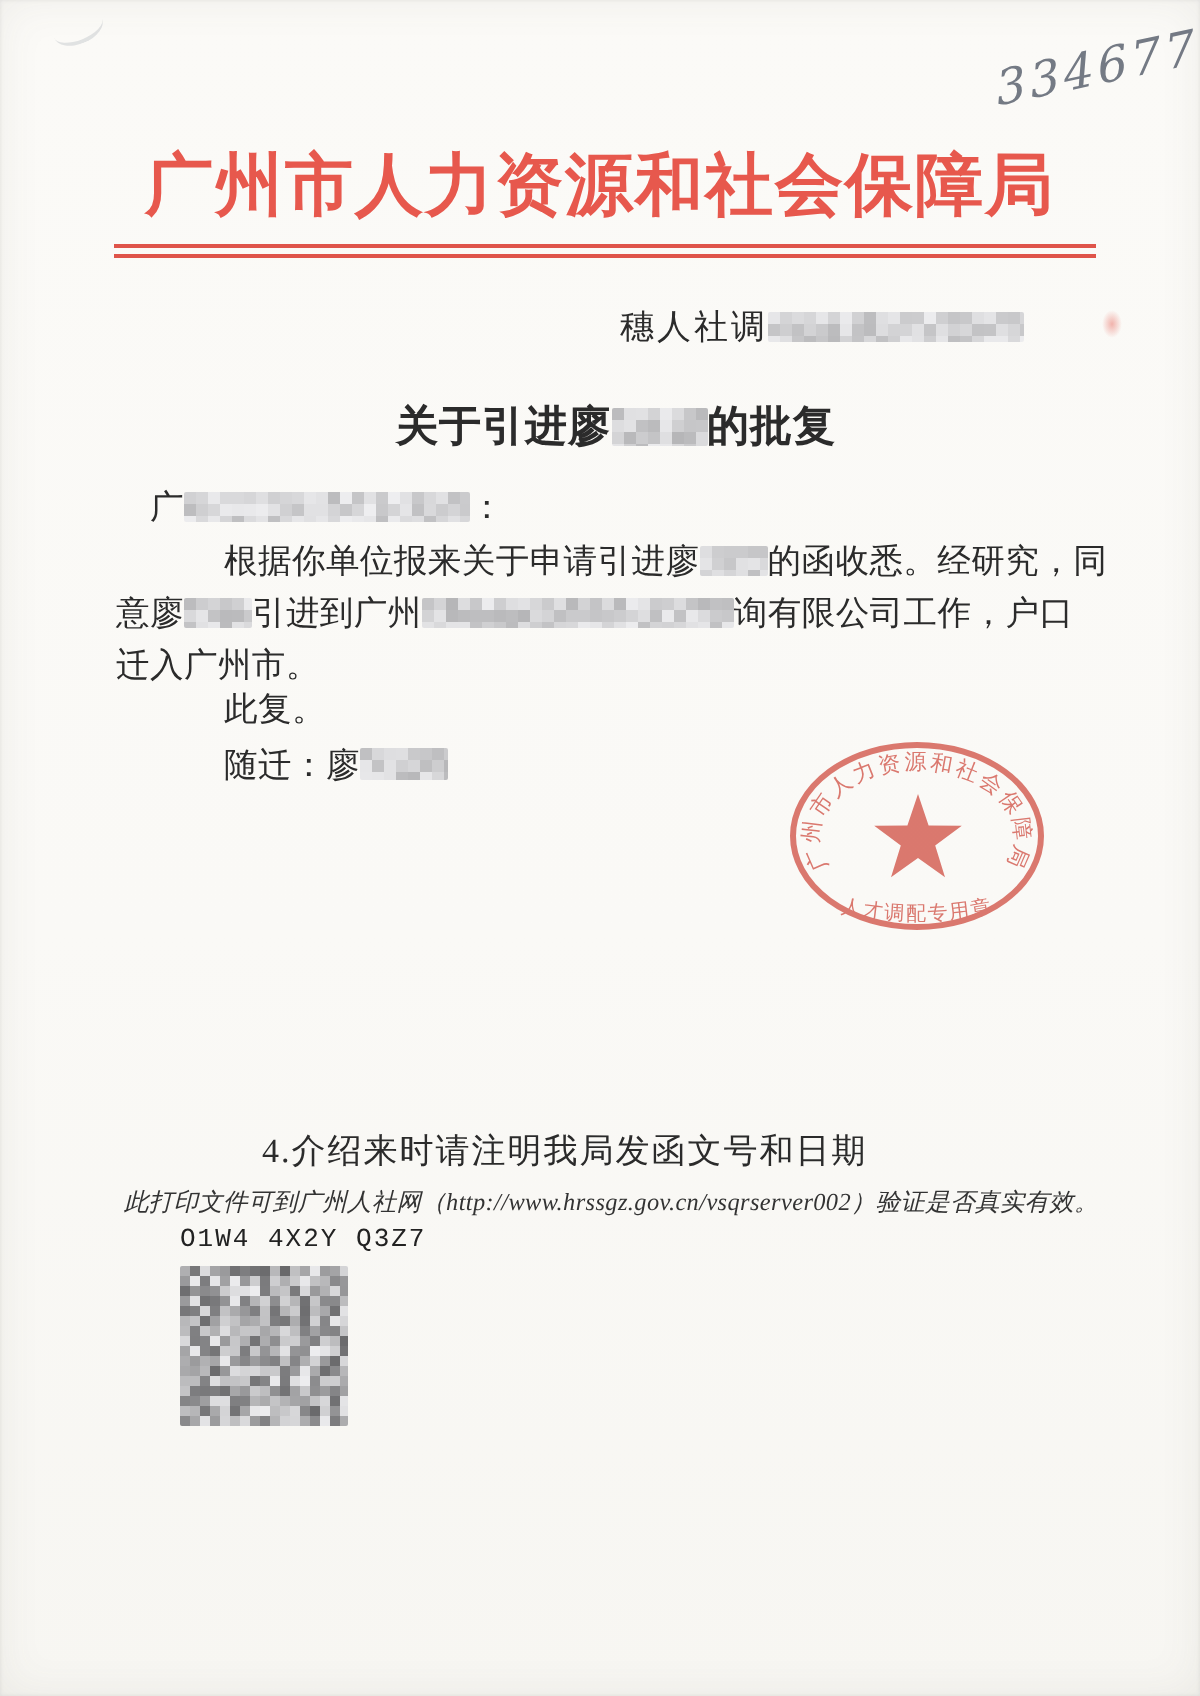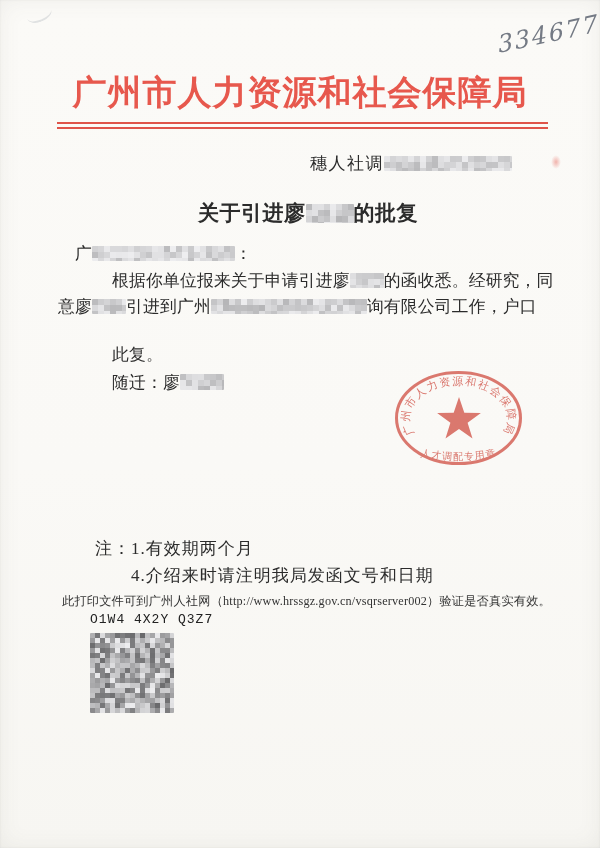--- a/index.html
+++ b/index.html
@@ -19,21 +19,21 @@
   }
   .agency{
     width:600px;text-align:center;font-weight:bold;
     font-size:34px;letter-spacing:1px;
   }
   .red-rule{height:3px;border-top:2px solid;border-bottom:2px solid;border-color:inherit;background:transparent;}
   .docnum{font-size:17px;letter-spacing:1.5px;}
   .doctitle{width:600px;text-align:center;font-weight:bold;font-size:21px;letter-spacing:.5px;}
   .bodytext{font-size:16.8px;letter-spacing:.2px;}
   .notes{font-size:17px;letter-spacing:1px;}
-  .footer-small{font-size:12.2px;letter-spacing:.2px;color:#333;}
+  .footer-small{font-size:12.2px;letter-spacing:.2px;color:#333;font-style:italic;}
   .mono{font-family:"Liberation Mono","DejaVu Sans Mono",monospace;font-size:13px;letter-spacing:1px;color:#222;}
   .pixelate{position:relative;display:inline-block;overflow:hidden;vertical-align:-2px;border-radius:1px;}
   .pixelate i{position:absolute;display:block;}
   .faint-mark{
     width:26px;height:14px;border-bottom:2px solid rgba(120,128,145,.20);
     border-radius:50%;transform:rotate(-22deg);
   }
   .red-smudge{
     width:10px;height:14px;border-radius:50%;
     background:radial-gradient(ellipse at center,rgba(233,120,110,.55),rgba(233,120,110,0) 70%);
@@ -73,20 +73,21 @@
     <span>广</span><span class="pixelate" style="width:143px;height:15px;"><i style="left:0px;top:0px;width:6px;height:6px;background:rgb(209,209,211)"></i><i style="left:6px;top:0px;width:6px;height:6px;background:rgb(214,214,216)"></i><i style="left:12px;top:0px;width:6px;height:6px;background:rgb(233,233,235)"></i><i style="left:18px;top:0px;width:6px;height:6px;background:rgb(217,217,219)"></i><i style="left:24px;top:0px;width:6px;height:6px;background:rgb(217,217,219)"></i><i style="left:30px;top:0px;width:6px;height:6px;background:rgb(214,214,216)"></i><i style="left:36px;top:0px;width:6px;height:6px;background:rgb(223,223,225)"></i><i style="left:42px;top:0px;width:6px;height:6px;background:rgb(208,208,210)"></i><i style="left:48px;top:0px;width:6px;height:6px;background:rgb(213,213,215)"></i><i style="left:54px;top:0px;width:6px;height:6px;background:rgb(216,216,218)"></i><i style="left:60px;top:0px;width:6px;height:6px;background:rgb(230,230,232)"></i><i style="left:66px;top:0px;width:6px;height:6px;background:rgb(226,226,228)"></i><i style="left:72px;top:0px;width:6px;height:6px;background:rgb(188,188,190)"></i><i style="left:78px;top:0px;width:6px;height:6px;background:rgb(237,237,239)"></i><i style="left:84px;top:0px;width:6px;height:6px;background:rgb(197,197,199)"></i><i style="left:90px;top:0px;width:6px;height:6px;background:rgb(225,225,227)"></i><i style="left:96px;top:0px;width:6px;height:6px;background:rgb(202,202,204)"></i><i style="left:102px;top:0px;width:6px;height:6px;background:rgb(238,238,240)"></i><i style="left:108px;top:0px;width:6px;height:6px;background:rgb(225,225,227)"></i><i style="left:114px;top:0px;width:6px;height:6px;background:rgb(200,200,202)"></i><i style="left:120px;top:0px;width:6px;height:6px;background:rgb(216,216,218)"></i><i style="left:126px;top:0px;width:6px;height:6px;background:rgb(225,225,227)"></i><i style="left:132px;top:0px;width:6px;height:6px;background:rgb(194,194,196)"></i><i style="left:138px;top:0px;width:6px;height:6px;background:rgb(203,203,205)"></i><i style="left:0px;top:6px;width:6px;height:6px;background:rgb(189,189,191)"></i><i style="left:6px;top:6px;width:6px;height:6px;background:rgb(207,207,209)"></i><i style="left:12px;top:6px;width:6px;height:6px;background:rgb(215,215,217)"></i><i style="left:18px;top:6px;width:6px;height:6px;background:rgb(234,234,236)"></i><i style="left:24px;top:6px;width:6px;height:6px;background:rgb(232,232,234)"></i><i style="left:30px;top:6px;width:6px;height:6px;background:rgb(233,233,235)"></i><i style="left:36px;top:6px;width:6px;height:6px;background:rgb(236,236,238)"></i><i style="left:42px;top:6px;width:6px;height:6px;background:rgb(226,226,228)"></i><i style="left:48px;top:6px;width:6px;height:6px;background:rgb(208,208,210)"></i><i style="left:54px;top:6px;width:6px;height:6px;background:rgb(197,197,199)"></i><i style="left:60px;top:6px;width:6px;height:6px;background:rgb(225,225,227)"></i><i style="left:66px;top:6px;width:6px;height:6px;background:rgb(225,225,227)"></i><i style="left:72px;top:6px;width:6px;height:6px;background:rgb(212,212,214)"></i><i style="left:78px;top:6px;width:6px;height:6px;background:rgb(199,199,201)"></i><i style="left:84px;top:6px;width:6px;height:6px;background:rgb(214,214,216)"></i><i style="left:90px;top:6px;width:6px;height:6px;background:rgb(238,238,240)"></i><i style="left:96px;top:6px;width:6px;height:6px;background:rgb(200,200,202)"></i><i style="left:102px;top:6px;width:6px;height:6px;background:rgb(212,212,214)"></i><i style="left:108px;top:6px;width:6px;height:6px;background:rgb(229,229,231)"></i><i style="left:114px;top:6px;width:6px;height:6px;background:rgb(193,193,195)"></i><i style="left:120px;top:6px;width:6px;height:6px;background:rgb(217,217,219)"></i><i style="left:126px;top:6px;width:6px;height:6px;background:rgb(204,204,206)"></i><i style="left:132px;top:6px;width:6px;height:6px;background:rgb(212,212,214)"></i><i style="left:138px;top:6px;width:6px;height:6px;background:rgb(202,202,204)"></i><i style="left:0px;top:12px;width:6px;height:6px;background:rgb(236,236,238)"></i><i style="left:6px;top:12px;width:6px;height:6px;background:rgb(217,217,219)"></i><i style="left:12px;top:12px;width:6px;height:6px;background:rgb(232,232,234)"></i><i style="left:18px;top:12px;width:6px;height:6px;background:rgb(213,213,215)"></i><i style="left:24px;top:12px;width:6px;height:6px;background:rgb(191,191,193)"></i><i style="left:30px;top:12px;width:6px;height:6px;background:rgb(219,219,221)"></i><i style="left:36px;top:12px;width:6px;height:6px;background:rgb(227,227,229)"></i><i style="left:42px;top:12px;width:6px;height:6px;background:rgb(192,192,194)"></i><i style="left:48px;top:12px;width:6px;height:6px;background:rgb(217,217,219)"></i><i style="left:54px;top:12px;width:6px;height:6px;background:rgb(230,230,232)"></i><i style="left:60px;top:12px;width:6px;height:6px;background:rgb(224,224,226)"></i><i style="left:66px;top:12px;width:6px;height:6px;background:rgb(230,230,232)"></i><i style="left:72px;top:12px;width:6px;height:6px;background:rgb(216,216,218)"></i><i style="left:78px;top:12px;width:6px;height:6px;background:rgb(237,237,239)"></i><i style="left:84px;top:12px;width:6px;height:6px;background:rgb(233,233,235)"></i><i style="left:90px;top:12px;width:6px;height:6px;background:rgb(230,230,232)"></i><i style="left:96px;top:12px;width:6px;height:6px;background:rgb(191,191,193)"></i><i style="left:102px;top:12px;width:6px;height:6px;background:rgb(234,234,236)"></i><i style="left:108px;top:12px;width:6px;height:6px;background:rgb(219,219,221)"></i><i style="left:114px;top:12px;width:6px;height:6px;background:rgb(222,222,224)"></i><i style="left:120px;top:12px;width:6px;height:6px;background:rgb(193,193,195)"></i><i style="left:126px;top:12px;width:6px;height:6px;background:rgb(214,214,216)"></i><i style="left:132px;top:12px;width:6px;height:6px;background:rgb(225,225,227)"></i><i style="left:138px;top:12px;width:6px;height:6px;background:rgb(215,215,217)"></i></span><span>：</span>
   </div>
 
   
   <div class="abs bodytext" style="left:112px;top:269px;">
     <span>根据你单位报来关于申请引进廖</span><span class="pixelate" style="width:34px;height:15px;"><i style="left:0px;top:0px;width:6px;height:6px;background:rgb(222,222,224)"></i><i style="left:6px;top:0px;width:6px;height:6px;background:rgb(205,205,207)"></i><i style="left:12px;top:0px;width:6px;height:6px;background:rgb(203,203,205)"></i><i style="left:18px;top:0px;width:6px;height:6px;background:rgb(203,203,205)"></i><i style="left:24px;top:0px;width:6px;height:6px;background:rgb(198,198,200)"></i><i style="left:30px;top:0px;width:6px;height:6px;background:rgb(198,198,200)"></i><i style="left:0px;top:6px;width:6px;height:6px;background:rgb(228,228,230)"></i><i style="left:6px;top:6px;width:6px;height:6px;background:rgb(208,208,210)"></i><i style="left:12px;top:6px;width:6px;height:6px;background:rgb(199,199,201)"></i><i style="left:18px;top:6px;width:6px;height:6px;background:rgb(225,225,227)"></i><i style="left:24px;top:6px;width:6px;height:6px;background:rgb(228,228,230)"></i><i style="left:30px;top:6px;width:6px;height:6px;background:rgb(217,217,219)"></i><i style="left:0px;top:12px;width:6px;height:6px;background:rgb(212,212,214)"></i><i style="left:6px;top:12px;width:6px;height:6px;background:rgb(223,223,225)"></i><i style="left:12px;top:12px;width:6px;height:6px;background:rgb(213,213,215)"></i><i style="left:18px;top:12px;width:6px;height:6px;background:rgb(223,223,225)"></i><i style="left:24px;top:12px;width:6px;height:6px;background:rgb(192,192,194)"></i><i style="left:30px;top:12px;width:6px;height:6px;background:rgb(227,227,229)"></i></span><span>的函收悉。经研究，同</span>
   </div>
   <div class="abs bodytext" style="left:58px;top:295px;">
     <span>意廖</span><span class="pixelate" style="width:34px;height:15px;"><i style="left:0px;top:0px;width:6px;height:6px;background:rgb(188,188,190)"></i><i style="left:6px;top:0px;width:6px;height:6px;background:rgb(205,205,207)"></i><i style="left:12px;top:0px;width:6px;height:6px;background:rgb(212,212,214)"></i><i style="left:18px;top:0px;width:6px;height:6px;background:rgb(200,200,202)"></i><i style="left:24px;top:0px;width:6px;height:6px;background:rgb(208,208,210)"></i><i style="left:30px;top:0px;width:6px;height:6px;background:rgb(233,233,235)"></i><i style="left:0px;top:6px;width:6px;height:6px;background:rgb(217,217,219)"></i><i style="left:6px;top:6px;width:6px;height:6px;background:rgb(229,229,231)"></i><i style="left:12px;top:6px;width:6px;height:6px;background:rgb(195,195,197)"></i><i style="left:18px;top:6px;width:6px;height:6px;background:rgb(186,186,188)"></i><i style="left:24px;top:6px;width:6px;height:6px;background:rgb(187,187,189)"></i><i style="left:30px;top:6px;width:6px;height:6px;background:rgb(202,202,204)"></i><i style="left:0px;top:12px;width:6px;height:6px;background:rgb(195,195,197)"></i><i style="left:6px;top:12px;width:6px;height:6px;background:rgb(225,225,227)"></i><i style="left:12px;top:12px;width:6px;height:6px;background:rgb(232,232,234)"></i><i style="left:18px;top:12px;width:6px;height:6px;background:rgb(187,187,189)"></i><i style="left:24px;top:12px;width:6px;height:6px;background:rgb(226,226,228)"></i><i style="left:30px;top:12px;width:6px;height:6px;background:rgb(218,218,220)"></i></span><span>引进到广州</span><span class="pixelate" style="width:156px;height:15px;"><i style="left:0px;top:0px;width:6px;height:6px;background:rgb(197,197,199)"></i><i style="left:6px;top:0px;width:6px;height:6px;background:rgb(212,212,214)"></i><i style="left:12px;top:0px;width:6px;height:6px;background:rgb(182,182,184)"></i><i style="left:18px;top:0px;width:6px;height:6px;background:rgb(221,221,223)"></i><i style="left:24px;top:0px;width:6px;height:6px;background:rgb(200,200,202)"></i><i style="left:30px;top:0px;width:6px;height:6px;background:rgb(236,236,238)"></i><i style="left:36px;top:0px;width:6px;height:6px;background:rgb(206,206,208)"></i><i style="left:42px;top:0px;width:6px;height:6px;background:rgb(222,222,224)"></i><i style="left:48px;top:0px;width:6px;height:6px;background:rgb(226,226,228)"></i><i style="left:54px;top:0px;width:6px;height:6px;background:rgb(215,215,217)"></i><i style="left:60px;top:0px;width:6px;height:6px;background:rgb(203,203,205)"></i><i style="left:66px;top:0px;width:6px;height:6px;background:rgb(223,223,225)"></i><i style="left:72px;top:0px;width:6px;height:6px;background:rgb(185,185,187)"></i><i style="left:78px;top:0px;width:6px;height:6px;background:rgb(211,211,213)"></i><i style="left:84px;top:0px;width:6px;height:6px;background:rgb(196,196,198)"></i><i style="left:90px;top:0px;width:6px;height:6px;background:rgb(219,219,221)"></i><i style="left:96px;top:0px;width:6px;height:6px;background:rgb(186,186,188)"></i><i style="left:102px;top:0px;width:6px;height:6px;background:rgb(235,235,237)"></i><i style="left:108px;top:0px;width:6px;height:6px;background:rgb(228,228,230)"></i><i style="left:114px;top:0px;width:6px;height:6px;background:rgb(203,203,205)"></i><i style="left:120px;top:0px;width:6px;height:6px;background:rgb(206,206,208)"></i><i style="left:126px;top:0px;width:6px;height:6px;background:rgb(220,220,222)"></i><i style="left:132px;top:0px;width:6px;height:6px;background:rgb(196,196,198)"></i><i style="left:138px;top:0px;width:6px;height:6px;background:rgb(185,185,187)"></i><i style="left:144px;top:0px;width:6px;height:6px;background:rgb(193,193,195)"></i><i style="left:150px;top:0px;width:6px;height:6px;background:rgb(191,191,193)"></i><i style="left:0px;top:6px;width:6px;height:6px;background:rgb(211,211,213)"></i><i style="left:6px;top:6px;width:6px;height:6px;background:rgb(227,227,229)"></i><i style="left:12px;top:6px;width:6px;height:6px;background:rgb(184,184,186)"></i><i style="left:18px;top:6px;width:6px;height:6px;background:rgb(188,188,190)"></i><i style="left:24px;top:6px;width:6px;height:6px;background:rgb(190,190,192)"></i><i style="left:30px;top:6px;width:6px;height:6px;background:rgb(190,190,192)"></i><i style="left:36px;top:6px;width:6px;height:6px;background:rgb(186,186,188)"></i><i style="left:42px;top:6px;width:6px;height:6px;background:rgb(189,189,191)"></i><i style="left:48px;top:6px;width:6px;height:6px;background:rgb(182,182,184)"></i><i style="left:54px;top:6px;width:6px;height:6px;background:rgb(218,218,220)"></i><i style="left:60px;top:6px;width:6px;height:6px;background:rgb(212,212,214)"></i><i style="left:66px;top:6px;width:6px;height:6px;background:rgb(192,192,194)"></i><i style="left:72px;top:6px;width:6px;height:6px;background:rgb(202,202,204)"></i><i style="left:78px;top:6px;width:6px;height:6px;background:rgb(202,202,204)"></i><i style="left:84px;top:6px;width:6px;height:6px;background:rgb(197,197,199)"></i><i style="left:90px;top:6px;width:6px;height:6px;background:rgb(200,200,202)"></i><i style="left:96px;top:6px;width:6px;height:6px;background:rgb(204,204,206)"></i><i style="left:102px;top:6px;width:6px;height:6px;background:rgb(212,212,214)"></i><i style="left:108px;top:6px;width:6px;height:6px;background:rgb(222,222,224)"></i><i style="left:114px;top:6px;width:6px;height:6px;background:rgb(192,192,194)"></i><i style="left:120px;top:6px;width:6px;height:6px;background:rgb(234,234,236)"></i><i style="left:126px;top:6px;width:6px;height:6px;background:rgb(194,194,196)"></i><i style="left:132px;top:6px;width:6px;height:6px;background:rgb(232,232,234)"></i><i style="left:138px;top:6px;width:6px;height:6px;background:rgb(219,219,221)"></i><i style="left:144px;top:6px;width:6px;height:6px;background:rgb(203,203,205)"></i><i style="left:150px;top:6px;width:6px;height:6px;background:rgb(200,200,202)"></i><i style="left:0px;top:12px;width:6px;height:6px;background:rgb(226,226,228)"></i><i style="left:6px;top:12px;width:6px;height:6px;background:rgb(217,217,219)"></i><i style="left:12px;top:12px;width:6px;height:6px;background:rgb(228,228,230)"></i><i style="left:18px;top:12px;width:6px;height:6px;background:rgb(228,228,230)"></i><i style="left:24px;top:12px;width:6px;height:6px;background:rgb(195,195,197)"></i><i style="left:30px;top:12px;width:6px;height:6px;background:rgb(208,208,210)"></i><i style="left:36px;top:12px;width:6px;height:6px;background:rgb(201,201,203)"></i><i style="left:42px;top:12px;width:6px;height:6px;background:rgb(188,188,190)"></i><i style="left:48px;top:12px;width:6px;height:6px;background:rgb(221,221,223)"></i><i style="left:54px;top:12px;width:6px;height:6px;background:rgb(206,206,208)"></i><i style="left:60px;top:12px;width:6px;height:6px;background:rgb(195,195,197)"></i><i style="left:66px;top:12px;width:6px;height:6px;background:rgb(214,214,216)"></i><i style="left:72px;top:12px;width:6px;height:6px;background:rgb(216,216,218)"></i><i style="left:78px;top:12px;width:6px;height:6px;background:rgb(234,234,236)"></i><i style="left:84px;top:12px;width:6px;height:6px;background:rgb(230,230,232)"></i><i style="left:90px;top:12px;width:6px;height:6px;background:rgb(212,212,214)"></i><i style="left:96px;top:12px;width:6px;height:6px;background:rgb(225,225,227)"></i><i style="left:102px;top:12px;width:6px;height:6px;background:rgb(236,236,238)"></i><i style="left:108px;top:12px;width:6px;height:6px;background:rgb(193,193,195)"></i><i style="left:114px;top:12px;width:6px;height:6px;background:rgb(212,212,214)"></i><i style="left:120px;top:12px;width:6px;height:6px;background:rgb(210,210,212)"></i><i style="left:126px;top:12px;width:6px;height:6px;background:rgb(215,215,217)"></i><i style="left:132px;top:12px;width:6px;height:6px;background:rgb(225,225,227)"></i><i style="left:138px;top:12px;width:6px;height:6px;background:rgb(229,229,231)"></i><i style="left:144px;top:12px;width:6px;height:6px;background:rgb(193,193,195)"></i><i style="left:150px;top:12px;width:6px;height:6px;background:rgb(231,231,233)"></i></span><span>询有限公司工作，户口</span>
   </div>
+  <div class="abs bodytext" style="left:58px;top:321px;">迁入广州市。</div>
 
   <div class="abs bodytext" style="left:112px;top:343px;">此复。</div>
 
   <div class="abs bodytext" style="left:112px;top:371px;">
     <span>随迁：廖</span><span class="pixelate" style="width:44px;height:16px;"><i style="left:0px;top:0px;width:6px;height:6px;background:rgb(192,192,194)"></i><i style="left:6px;top:0px;width:6px;height:6px;background:rgb(216,216,218)"></i><i style="left:12px;top:0px;width:6px;height:6px;background:rgb(222,222,224)"></i><i style="left:18px;top:0px;width:6px;height:6px;background:rgb(223,223,225)"></i><i style="left:24px;top:0px;width:6px;height:6px;background:rgb(201,201,203)"></i><i style="left:30px;top:0px;width:6px;height:6px;background:rgb(199,199,201)"></i><i style="left:36px;top:0px;width:6px;height:6px;background:rgb(191,191,193)"></i><i style="left:42px;top:0px;width:6px;height:6px;background:rgb(203,203,205)"></i><i style="left:0px;top:6px;width:6px;height:6px;background:rgb(230,230,232)"></i><i style="left:6px;top:6px;width:6px;height:6px;background:rgb(195,195,197)"></i><i style="left:12px;top:6px;width:6px;height:6px;background:rgb(226,226,228)"></i><i style="left:18px;top:6px;width:6px;height:6px;background:rgb(208,208,210)"></i><i style="left:24px;top:6px;width:6px;height:6px;background:rgb(214,214,216)"></i><i style="left:30px;top:6px;width:6px;height:6px;background:rgb(191,191,193)"></i><i style="left:36px;top:6px;width:6px;height:6px;background:rgb(205,205,207)"></i><i style="left:42px;top:6px;width:6px;height:6px;background:rgb(184,184,186)"></i><i style="left:0px;top:12px;width:6px;height:6px;background:rgb(231,231,233)"></i><i style="left:6px;top:12px;width:6px;height:6px;background:rgb(230,230,232)"></i><i style="left:12px;top:12px;width:6px;height:6px;background:rgb(226,226,228)"></i><i style="left:18px;top:12px;width:6px;height:6px;background:rgb(188,188,190)"></i><i style="left:24px;top:12px;width:6px;height:6px;background:rgb(184,184,186)"></i><i style="left:30px;top:12px;width:6px;height:6px;background:rgb(230,230,232)"></i><i style="left:36px;top:12px;width:6px;height:6px;background:rgb(215,215,217)"></i><i style="left:42px;top:12px;width:6px;height:6px;background:rgb(188,188,190)"></i></span>
   </div>
 
   
 
   
@@ -101,23 +102,20 @@
       <text font-size="11" letter-spacing="1.5" fill="#d85e54" font-family="Liberation Serif, DejaVu Serif, serif">
         <textPath href="#sealArcTop" startOffset="50%" text-anchor="middle">广州市人力资源和社会保障局</textPath>
       </text>
       <text font-size="10" letter-spacing="1" fill="#d85e54" font-family="Liberation Serif, DejaVu Serif, serif">
         <textPath href="#sealArcBottom" startOffset="50%" text-anchor="middle">人才调配专用章</textPath>
       </text>
     </g>
   </svg>
 
   
-  <div class="abs notes" style="left:95px;top:537px;">
-    <span>注：</span><span>1.有效期两个月</span>
-  </div>
   <div class="abs notes" style="left:131px;top:564px;">4.介绍来时请注明我局发函文号和日期</div>
 
   
   <div class="abs footer-small" style="left:62px;top:593px;">此打印文件可到广州人社网（http://www.hrssgz.gov.cn/vsqrserver002）验证是否真实有效。</div>
   <div class="abs mono" style="left:90px;top:612px;">O1W4 4X2Y Q3Z7</div>
 
   
   <div class="abs pixelate" style="left:90px;top:633px;width:84px;height:80px;"><i style="left:0px;top:0px;width:5px;height:5px;background:rgb(175,175,177)"></i><i style="left:5px;top:0px;width:5px;height:5px;background:rgb(119,119,121)"></i><i style="left:10px;top:0px;width:5px;height:5px;background:rgb(219,219,221)"></i><i style="left:15px;top:0px;width:5px;height:5px;background:rgb(164,164,166)"></i><i style="left:20px;top:0px;width:5px;height:5px;background:rgb(154,154,156)"></i><i style="left:25px;top:0px;width:5px;height:5px;background:rgb(113,113,115)"></i><i style="left:30px;top:0px;width:5px;height:5px;background:rgb(126,126,128)"></i><i style="left:35px;top:0px;width:5px;height:5px;background:rgb(114,114,116)"></i><i style="left:40px;top:0px;width:5px;height:5px;background:rgb(108,108,110)"></i><i style="left:45px;top:0px;width:5px;height:5px;background:rgb(184,184,186)"></i><i style="left:50px;top:0px;width:5px;height:5px;background:rgb(105,105,107)"></i><i style="left:55px;top:0px;width:5px;height:5px;background:rgb(192,192,194)"></i><i style="left:60px;top:0px;width:5px;height:5px;background:rgb(166,166,168)"></i><i style="left:65px;top:0px;width:5px;height:5px;background:rgb(232,232,234)"></i><i style="left:70px;top:0px;width:5px;height:5px;background:rgb(156,156,158)"></i><i style="left:75px;top:0px;width:5px;height:5px;background:rgb(164,164,166)"></i><i style="left:80px;top:0px;width:5px;height:5px;background:rgb(212,212,214)"></i><i style="left:0px;top:5px;width:5px;height:5px;background:rgb(154,154,156)"></i><i style="left:5px;top:5px;width:5px;height:5px;background:rgb(233,233,235)"></i><i style="left:10px;top:5px;width:5px;height:5px;background:rgb(125,125,127)"></i><i style="left:15px;top:5px;width:5px;height:5px;background:rgb(230,230,232)"></i><i style="left:20px;top:5px;width:5px;height:5px;background:rgb(161,161,163)"></i><i style="left:25px;top:5px;width:5px;height:5px;background:rgb(235,235,237)"></i><i style="left:30px;top:5px;width:5px;height:5px;background:rgb(152,152,154)"></i><i style="left:35px;top:5px;width:5px;height:5px;background:rgb(205,205,207)"></i><i style="left:40px;top:5px;width:5px;height:5px;background:rgb(123,123,125)"></i><i style="left:45px;top:5px;width:5px;height:5px;background:rgb(206,206,208)"></i><i style="left:50px;top:5px;width:5px;height:5px;background:rgb(175,175,177)"></i><i style="left:55px;top:5px;width:5px;height:5px;background:rgb(202,202,204)"></i><i style="left:60px;top:5px;width:5px;height:5px;background:rgb(232,232,234)"></i><i style="left:65px;top:5px;width:5px;height:5px;background:rgb(193,193,195)"></i><i style="left:70px;top:5px;width:5px;height:5px;background:rgb(184,184,186)"></i><i style="left:75px;top:5px;width:5px;height:5px;background:rgb(138,138,140)"></i><i style="left:80px;top:5px;width:5px;height:5px;background:rgb(151,151,153)"></i><i style="left:0px;top:10px;width:5px;height:5px;background:rgb(110,110,112)"></i><i style="left:5px;top:10px;width:5px;height:5px;background:rgb(148,148,150)"></i><i style="left:10px;top:10px;width:5px;height:5px;background:rgb(138,138,140)"></i><i style="left:15px;top:10px;width:5px;height:5px;background:rgb(145,145,147)"></i><i style="left:20px;top:10px;width:5px;height:5px;background:rgb(204,204,206)"></i><i style="left:25px;top:10px;width:5px;height:5px;background:rgb(221,221,223)"></i><i style="left:30px;top:10px;width:5px;height:5px;background:rgb(225,225,227)"></i><i style="left:35px;top:10px;width:5px;height:5px;background:rgb(237,237,239)"></i><i style="left:40px;top:10px;width:5px;height:5px;background:rgb(124,124,126)"></i><i style="left:45px;top:10px;width:5px;height:5px;background:rgb(187,187,189)"></i><i style="left:50px;top:10px;width:5px;height:5px;background:rgb(197,197,199)"></i><i style="left:55px;top:10px;width:5px;height:5px;background:rgb(122,122,124)"></i><i style="left:60px;top:10px;width:5px;height:5px;background:rgb(216,216,218)"></i><i style="left:65px;top:10px;width:5px;height:5px;background:rgb(153,153,155)"></i><i style="left:70px;top:10px;width:5px;height:5px;background:rgb(177,177,179)"></i><i style="left:75px;top:10px;width:5px;height:5px;background:rgb(216,216,218)"></i><i style="left:80px;top:10px;width:5px;height:5px;background:rgb(150,150,152)"></i><i style="left:0px;top:15px;width:5px;height:5px;background:rgb(154,154,156)"></i><i style="left:5px;top:15px;width:5px;height:5px;background:rgb(226,226,228)"></i><i style="left:10px;top:15px;width:5px;height:5px;background:rgb(113,113,115)"></i><i style="left:15px;top:15px;width:5px;height:5px;background:rgb(121,121,123)"></i><i style="left:20px;top:15px;width:5px;height:5px;background:rgb(147,147,149)"></i><i style="left:25px;top:15px;width:5px;height:5px;background:rgb(232,232,234)"></i><i style="left:30px;top:15px;width:5px;height:5px;background:rgb(129,129,131)"></i><i style="left:35px;top:15px;width:5px;height:5px;background:rgb(181,181,183)"></i><i style="left:40px;top:15px;width:5px;height:5px;background:rgb(209,209,211)"></i><i style="left:45px;top:15px;width:5px;height:5px;background:rgb(141,141,143)"></i><i style="left:50px;top:15px;width:5px;height:5px;background:rgb(209,209,211)"></i><i style="left:55px;top:15px;width:5px;height:5px;background:rgb(182,182,184)"></i><i style="left:60px;top:15px;width:5px;height:5px;background:rgb(113,113,115)"></i><i style="left:65px;top:15px;width:5px;height:5px;background:rgb(198,198,200)"></i><i style="left:70px;top:15px;width:5px;height:5px;background:rgb(138,138,140)"></i><i style="left:75px;top:15px;width:5px;height:5px;background:rgb(137,137,139)"></i><i style="left:80px;top:15px;width:5px;height:5px;background:rgb(188,188,190)"></i><i style="left:0px;top:20px;width:5px;height:5px;background:rgb(119,119,121)"></i><i style="left:5px;top:20px;width:5px;height:5px;background:rgb(127,127,129)"></i><i style="left:10px;top:20px;width:5px;height:5px;background:rgb(215,215,217)"></i><i style="left:15px;top:20px;width:5px;height:5px;background:rgb(127,127,129)"></i><i style="left:20px;top:20px;width:5px;height:5px;background:rgb(194,194,196)"></i><i style="left:25px;top:20px;width:5px;height:5px;background:rgb(170,170,172)"></i><i style="left:30px;top:20px;width:5px;height:5px;background:rgb(151,151,153)"></i><i style="left:35px;top:20px;width:5px;height:5px;background:rgb(127,127,129)"></i><i style="left:40px;top:20px;width:5px;height:5px;background:rgb(195,195,197)"></i><i style="left:45px;top:20px;width:5px;height:5px;background:rgb(117,117,119)"></i><i style="left:50px;top:20px;width:5px;height:5px;background:rgb(182,182,184)"></i><i style="left:55px;top:20px;width:5px;height:5px;background:rgb(203,203,205)"></i><i style="left:60px;top:20px;width:5px;height:5px;background:rgb(110,110,112)"></i><i style="left:65px;top:20px;width:5px;height:5px;background:rgb(188,188,190)"></i><i style="left:70px;top:20px;width:5px;height:5px;background:rgb(168,168,170)"></i><i style="left:75px;top:20px;width:5px;height:5px;background:rgb(113,113,115)"></i><i style="left:80px;top:20px;width:5px;height:5px;background:rgb(226,226,228)"></i><i style="left:0px;top:25px;width:5px;height:5px;background:rgb(184,184,186)"></i><i style="left:5px;top:25px;width:5px;height:5px;background:rgb(196,196,198)"></i><i style="left:10px;top:25px;width:5px;height:5px;background:rgb(110,110,112)"></i><i style="left:15px;top:25px;width:5px;height:5px;background:rgb(161,161,163)"></i><i style="left:20px;top:25px;width:5px;height:5px;background:rgb(207,207,209)"></i><i style="left:25px;top:25px;width:5px;height:5px;background:rgb(194,194,196)"></i><i style="left:30px;top:25px;width:5px;height:5px;background:rgb(165,165,167)"></i><i style="left:35px;top:25px;width:5px;height:5px;background:rgb(172,172,174)"></i><i style="left:40px;top:25px;width:5px;height:5px;background:rgb(194,194,196)"></i><i style="left:45px;top:25px;width:5px;height:5px;background:rgb(125,125,127)"></i><i style="left:50px;top:25px;width:5px;height:5px;background:rgb(119,119,121)"></i><i style="left:55px;top:25px;width:5px;height:5px;background:rgb(173,173,175)"></i><i style="left:60px;top:25px;width:5px;height:5px;background:rgb(114,114,116)"></i><i style="left:65px;top:25px;width:5px;height:5px;background:rgb(209,209,211)"></i><i style="left:70px;top:25px;width:5px;height:5px;background:rgb(134,134,136)"></i><i style="left:75px;top:25px;width:5px;height:5px;background:rgb(231,231,233)"></i><i style="left:80px;top:25px;width:5px;height:5px;background:rgb(214,214,216)"></i><i style="left:0px;top:30px;width:5px;height:5px;background:rgb(188,188,190)"></i><i style="left:5px;top:30px;width:5px;height:5px;background:rgb(128,128,130)"></i><i style="left:10px;top:30px;width:5px;height:5px;background:rgb(200,200,202)"></i><i style="left:15px;top:30px;width:5px;height:5px;background:rgb(177,177,179)"></i><i style="left:20px;top:30px;width:5px;height:5px;background:rgb(221,221,223)"></i><i style="left:25px;top:30px;width:5px;height:5px;background:rgb(184,184,186)"></i><i style="left:30px;top:30px;width:5px;height:5px;background:rgb(198,198,200)"></i><i style="left:35px;top:30px;width:5px;height:5px;background:rgb(197,197,199)"></i><i style="left:40px;top:30px;width:5px;height:5px;background:rgb(167,167,169)"></i><i style="left:45px;top:30px;width:5px;height:5px;background:rgb(182,182,184)"></i><i style="left:50px;top:30px;width:5px;height:5px;background:rgb(216,216,218)"></i><i style="left:55px;top:30px;width:5px;height:5px;background:rgb(190,190,192)"></i><i style="left:60px;top:30px;width:5px;height:5px;background:rgb(128,128,130)"></i><i style="left:65px;top:30px;width:5px;height:5px;background:rgb(162,162,164)"></i><i style="left:70px;top:30px;width:5px;height:5px;background:rgb(136,136,138)"></i><i style="left:75px;top:30px;width:5px;height:5px;background:rgb(131,131,133)"></i><i style="left:80px;top:30px;width:5px;height:5px;background:rgb(197,197,199)"></i><i style="left:0px;top:35px;width:5px;height:5px;background:rgb(217,217,219)"></i><i style="left:5px;top:35px;width:5px;height:5px;background:rgb(127,127,129)"></i><i style="left:10px;top:35px;width:5px;height:5px;background:rgb(132,132,134)"></i><i style="left:15px;top:35px;width:5px;height:5px;background:rgb(231,231,233)"></i><i style="left:20px;top:35px;width:5px;height:5px;background:rgb(154,154,156)"></i><i style="left:25px;top:35px;width:5px;height:5px;background:rgb(199,199,201)"></i><i style="left:30px;top:35px;width:5px;height:5px;background:rgb(175,175,177)"></i><i style="left:35px;top:35px;width:5px;height:5px;background:rgb(115,115,117)"></i><i style="left:40px;top:35px;width:5px;height:5px;background:rgb(173,173,175)"></i><i style="left:45px;top:35px;width:5px;height:5px;background:rgb(142,142,144)"></i><i style="left:50px;top:35px;width:5px;height:5px;background:rgb(202,202,204)"></i><i style="left:55px;top:35px;width:5px;height:5px;background:rgb(206,206,208)"></i><i style="left:60px;top:35px;width:5px;height:5px;background:rgb(154,154,156)"></i><i style="left:65px;top:35px;width:5px;height:5px;background:rgb(128,128,130)"></i><i style="left:70px;top:35px;width:5px;height:5px;background:rgb(206,206,208)"></i><i style="left:75px;top:35px;width:5px;height:5px;background:rgb(188,188,190)"></i><i style="left:80px;top:35px;width:5px;height:5px;background:rgb(107,107,109)"></i><i style="left:0px;top:40px;width:5px;height:5px;background:rgb(165,165,167)"></i><i style="left:5px;top:40px;width:5px;height:5px;background:rgb(232,232,234)"></i><i style="left:10px;top:40px;width:5px;height:5px;background:rgb(132,132,134)"></i><i style="left:15px;top:40px;width:5px;height:5px;background:rgb(117,117,119)"></i><i style="left:20px;top:40px;width:5px;height:5px;background:rgb(205,205,207)"></i><i style="left:25px;top:40px;width:5px;height:5px;background:rgb(200,200,202)"></i><i style="left:30px;top:40px;width:5px;height:5px;background:rgb(125,125,127)"></i><i style="left:35px;top:40px;width:5px;height:5px;background:rgb(200,200,202)"></i><i style="left:40px;top:40px;width:5px;height:5px;background:rgb(148,148,150)"></i><i style="left:45px;top:40px;width:5px;height:5px;background:rgb(182,182,184)"></i><i style="left:50px;top:40px;width:5px;height:5px;background:rgb(226,226,228)"></i><i style="left:55px;top:40px;width:5px;height:5px;background:rgb(148,148,150)"></i><i style="left:60px;top:40px;width:5px;height:5px;background:rgb(144,144,146)"></i><i style="left:65px;top:40px;width:5px;height:5px;background:rgb(237,237,239)"></i><i style="left:70px;top:40px;width:5px;height:5px;background:rgb(229,229,231)"></i><i style="left:75px;top:40px;width:5px;height:5px;background:rgb(207,207,209)"></i><i style="left:80px;top:40px;width:5px;height:5px;background:rgb(114,114,116)"></i><i style="left:0px;top:45px;width:5px;height:5px;background:rgb(173,173,175)"></i><i style="left:5px;top:45px;width:5px;height:5px;background:rgb(155,155,157)"></i><i style="left:10px;top:45px;width:5px;height:5px;background:rgb(177,177,179)"></i><i style="left:15px;top:45px;width:5px;height:5px;background:rgb(166,166,168)"></i><i style="left:20px;top:45px;width:5px;height:5px;background:rgb(232,232,234)"></i><i style="left:25px;top:45px;width:5px;height:5px;background:rgb(154,154,156)"></i><i style="left:30px;top:45px;width:5px;height:5px;background:rgb(134,134,136)"></i><i style="left:35px;top:45px;width:5px;height:5px;background:rgb(156,156,158)"></i><i style="left:40px;top:45px;width:5px;height:5px;background:rgb(139,139,141)"></i><i style="left:45px;top:45px;width:5px;height:5px;background:rgb(129,129,131)"></i><i style="left:50px;top:45px;width:5px;height:5px;background:rgb(192,192,194)"></i><i style="left:55px;top:45px;width:5px;height:5px;background:rgb(133,133,135)"></i><i style="left:60px;top:45px;width:5px;height:5px;background:rgb(175,175,177)"></i><i style="left:65px;top:45px;width:5px;height:5px;background:rgb(211,211,213)"></i><i style="left:70px;top:45px;width:5px;height:5px;background:rgb(153,153,155)"></i><i style="left:75px;top:45px;width:5px;height:5px;background:rgb(107,107,109)"></i><i style="left:80px;top:45px;width:5px;height:5px;background:rgb(215,215,217)"></i><i style="left:0px;top:50px;width:5px;height:5px;background:rgb(169,169,171)"></i><i style="left:5px;top:50px;width:5px;height:5px;background:rgb(164,164,166)"></i><i style="left:10px;top:50px;width:5px;height:5px;background:rgb(184,184,186)"></i><i style="left:15px;top:50px;width:5px;height:5px;background:rgb(108,108,110)"></i><i style="left:20px;top:50px;width:5px;height:5px;background:rgb(151,151,153)"></i><i style="left:25px;top:50px;width:5px;height:5px;background:rgb(220,220,222)"></i><i style="left:30px;top:50px;width:5px;height:5px;background:rgb(212,212,214)"></i><i style="left:35px;top:50px;width:5px;height:5px;background:rgb(215,215,217)"></i><i style="left:40px;top:50px;width:5px;height:5px;background:rgb(200,200,202)"></i><i style="left:45px;top:50px;width:5px;height:5px;background:rgb(201,201,203)"></i><i style="left:50px;top:50px;width:5px;height:5px;background:rgb(124,124,126)"></i><i style="left:55px;top:50px;width:5px;height:5px;background:rgb(154,154,156)"></i><i style="left:60px;top:50px;width:5px;height:5px;background:rgb(231,231,233)"></i><i style="left:65px;top:50px;width:5px;height:5px;background:rgb(170,170,172)"></i><i style="left:70px;top:50px;width:5px;height:5px;background:rgb(110,110,112)"></i><i style="left:75px;top:50px;width:5px;height:5px;background:rgb(138,138,140)"></i><i style="left:80px;top:50px;width:5px;height:5px;background:rgb(183,183,185)"></i><i style="left:0px;top:55px;width:5px;height:5px;background:rgb(188,188,190)"></i><i style="left:5px;top:55px;width:5px;height:5px;background:rgb(188,188,190)"></i><i style="left:10px;top:55px;width:5px;height:5px;background:rgb(131,131,133)"></i><i style="left:15px;top:55px;width:5px;height:5px;background:rgb(222,222,224)"></i><i style="left:20px;top:55px;width:5px;height:5px;background:rgb(193,193,195)"></i><i style="left:25px;top:55px;width:5px;height:5px;background:rgb(195,195,197)"></i><i style="left:30px;top:55px;width:5px;height:5px;background:rgb(200,200,202)"></i><i style="left:35px;top:55px;width:5px;height:5px;background:rgb(118,118,120)"></i><i style="left:40px;top:55px;width:5px;height:5px;background:rgb(133,133,135)"></i><i style="left:45px;top:55px;width:5px;height:5px;background:rgb(233,233,235)"></i><i style="left:50px;top:55px;width:5px;height:5px;background:rgb(123,123,125)"></i><i style="left:55px;top:55px;width:5px;height:5px;background:rgb(223,223,225)"></i><i style="left:60px;top:55px;width:5px;height:5px;background:rgb(237,237,239)"></i><i style="left:65px;top:55px;width:5px;height:5px;background:rgb(140,140,142)"></i><i style="left:70px;top:55px;width:5px;height:5px;background:rgb(204,204,206)"></i><i style="left:75px;top:55px;width:5px;height:5px;background:rgb(206,206,208)"></i><i style="left:80px;top:55px;width:5px;height:5px;background:rgb(171,171,173)"></i><i style="left:0px;top:60px;width:5px;height:5px;background:rgb(196,196,198)"></i><i style="left:5px;top:60px;width:5px;height:5px;background:rgb(125,125,127)"></i><i style="left:10px;top:60px;width:5px;height:5px;background:rgb(121,121,123)"></i><i style="left:15px;top:60px;width:5px;height:5px;background:rgb(125,125,127)"></i><i style="left:20px;top:60px;width:5px;height:5px;background:rgb(113,113,115)"></i><i style="left:25px;top:60px;width:5px;height:5px;background:rgb(167,167,169)"></i><i style="left:30px;top:60px;width:5px;height:5px;background:rgb(153,153,155)"></i><i style="left:35px;top:60px;width:5px;height:5px;background:rgb(202,202,204)"></i><i style="left:40px;top:60px;width:5px;height:5px;background:rgb(190,190,192)"></i><i style="left:45px;top:60px;width:5px;height:5px;background:rgb(144,144,146)"></i><i style="left:50px;top:60px;width:5px;height:5px;background:rgb(115,115,117)"></i><i style="left:55px;top:60px;width:5px;height:5px;background:rgb(163,163,165)"></i><i style="left:60px;top:60px;width:5px;height:5px;background:rgb(201,201,203)"></i><i style="left:65px;top:60px;width:5px;height:5px;background:rgb(143,143,145)"></i><i style="left:70px;top:60px;width:5px;height:5px;background:rgb(156,156,158)"></i><i style="left:75px;top:60px;width:5px;height:5px;background:rgb(133,133,135)"></i><i style="left:80px;top:60px;width:5px;height:5px;background:rgb(161,161,163)"></i><i style="left:0px;top:65px;width:5px;height:5px;background:rgb(133,133,135)"></i><i style="left:5px;top:65px;width:5px;height:5px;background:rgb(138,138,140)"></i><i style="left:10px;top:65px;width:5px;height:5px;background:rgb(158,158,160)"></i><i style="left:15px;top:65px;width:5px;height:5px;background:rgb(221,221,223)"></i><i style="left:20px;top:65px;width:5px;height:5px;background:rgb(222,222,224)"></i><i style="left:25px;top:65px;width:5px;height:5px;background:rgb(127,127,129)"></i><i style="left:30px;top:65px;width:5px;height:5px;background:rgb(129,129,131)"></i><i style="left:35px;top:65px;width:5px;height:5px;background:rgb(182,182,184)"></i><i style="left:40px;top:65px;width:5px;height:5px;background:rgb(171,171,173)"></i><i style="left:45px;top:65px;width:5px;height:5px;background:rgb(196,196,198)"></i><i style="left:50px;top:65px;width:5px;height:5px;background:rgb(179,179,181)"></i><i style="left:55px;top:65px;width:5px;height:5px;background:rgb(165,165,167)"></i><i style="left:60px;top:65px;width:5px;height:5px;background:rgb(161,161,163)"></i><i style="left:65px;top:65px;width:5px;height:5px;background:rgb(195,195,197)"></i><i style="left:70px;top:65px;width:5px;height:5px;background:rgb(215,215,217)"></i><i style="left:75px;top:65px;width:5px;height:5px;background:rgb(113,113,115)"></i><i style="left:80px;top:65px;width:5px;height:5px;background:rgb(228,228,230)"></i><i style="left:0px;top:70px;width:5px;height:5px;background:rgb(190,190,192)"></i><i style="left:5px;top:70px;width:5px;height:5px;background:rgb(182,182,184)"></i><i style="left:10px;top:70px;width:5px;height:5px;background:rgb(119,119,121)"></i><i style="left:15px;top:70px;width:5px;height:5px;background:rgb(169,169,171)"></i><i style="left:20px;top:70px;width:5px;height:5px;background:rgb(212,212,214)"></i><i style="left:25px;top:70px;width:5px;height:5px;background:rgb(115,115,117)"></i><i style="left:30px;top:70px;width:5px;height:5px;background:rgb(166,166,168)"></i><i style="left:35px;top:70px;width:5px;height:5px;background:rgb(232,232,234)"></i><i style="left:40px;top:70px;width:5px;height:5px;background:rgb(236,236,238)"></i><i style="left:45px;top:70px;width:5px;height:5px;background:rgb(189,189,191)"></i><i style="left:50px;top:70px;width:5px;height:5px;background:rgb(200,200,202)"></i><i style="left:55px;top:70px;width:5px;height:5px;background:rgb(215,215,217)"></i><i style="left:60px;top:70px;width:5px;height:5px;background:rgb(135,135,137)"></i><i style="left:65px;top:70px;width:5px;height:5px;background:rgb(106,106,108)"></i><i style="left:70px;top:70px;width:5px;height:5px;background:rgb(208,208,210)"></i><i style="left:75px;top:70px;width:5px;height:5px;background:rgb(147,147,149)"></i><i style="left:80px;top:70px;width:5px;height:5px;background:rgb(225,225,227)"></i><i style="left:0px;top:75px;width:5px;height:5px;background:rgb(137,137,139)"></i><i style="left:5px;top:75px;width:5px;height:5px;background:rgb(167,167,169)"></i><i style="left:10px;top:75px;width:5px;height:5px;background:rgb(227,227,229)"></i><i style="left:15px;top:75px;width:5px;height:5px;background:rgb(155,155,157)"></i><i style="left:20px;top:75px;width:5px;height:5px;background:rgb(214,214,216)"></i><i style="left:25px;top:75px;width:5px;height:5px;background:rgb(190,190,192)"></i><i style="left:30px;top:75px;width:5px;height:5px;background:rgb(217,217,219)"></i><i style="left:35px;top:75px;width:5px;height:5px;background:rgb(155,155,157)"></i><i style="left:40px;top:75px;width:5px;height:5px;background:rgb(129,129,131)"></i><i style="left:45px;top:75px;width:5px;height:5px;background:rgb(181,181,183)"></i><i style="left:50px;top:75px;width:5px;height:5px;background:rgb(211,211,213)"></i><i style="left:55px;top:75px;width:5px;height:5px;background:rgb(214,214,216)"></i><i style="left:60px;top:75px;width:5px;height:5px;background:rgb(172,172,174)"></i><i style="left:65px;top:75px;width:5px;height:5px;background:rgb(139,139,141)"></i><i style="left:70px;top:75px;width:5px;height:5px;background:rgb(233,233,235)"></i><i style="left:75px;top:75px;width:5px;height:5px;background:rgb(124,124,126)"></i><i style="left:80px;top:75px;width:5px;height:5px;background:rgb(172,172,174)"></i></div>
 
 </div>

